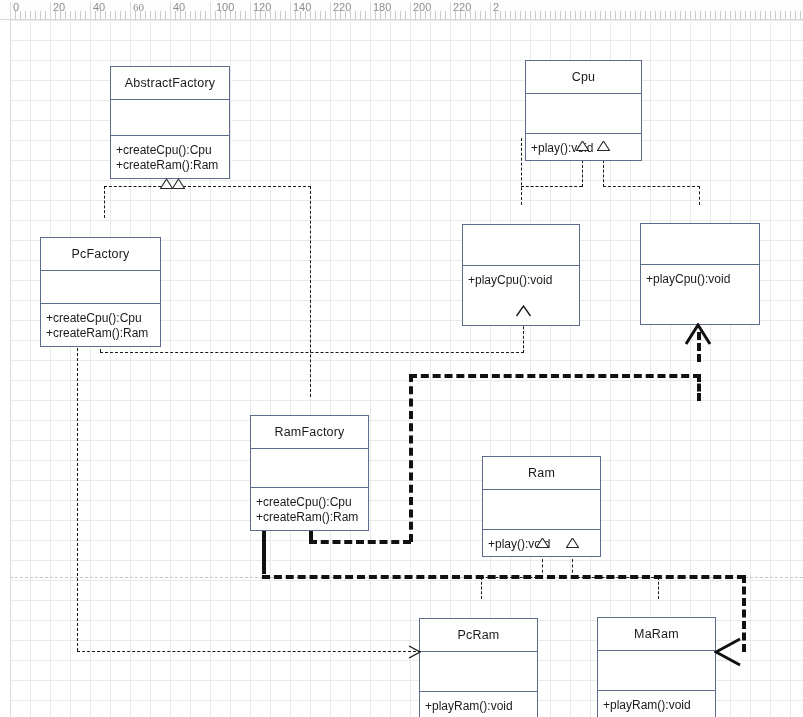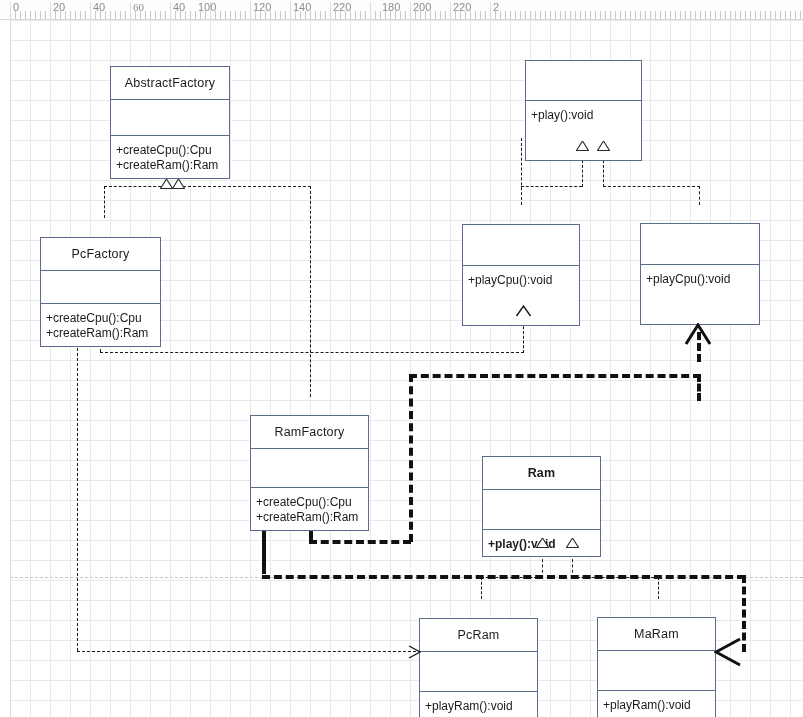--- a/index.html
+++ b/index.html
@@ -281,29 +281,29 @@
       <div class="lbl" style="left: 13px;">0</div>
       <div class="tick major" style="left: 50px;"></div>
       <div class="lbl" style="left: 53px;">20</div>
       <div class="tick major" style="left: 90px;"></div>
       <div class="lbl" style="left: 93px;">40</div>
       <div class="tick major" style="left: 130px;"></div>
       <div class="lbl" style="left: 133px; font-family: Liberation Serif, serif;">60</div>
       <div class="tick major" style="left: 170px;"></div>
       <div class="lbl" style="left: 173px;">40</div>
       <div class="tick major" style="left: 210px;"></div>
-      <div class="lbl" style="left: 198px;">100</div>
+      <div class="lbl" style="left: 216px;">100</div>
       <div class="tick major" style="left: 250px;"></div>
       <div class="lbl" style="left: 253px;">120</div>
       <div class="tick major" style="left: 290px;"></div>
       <div class="lbl" style="left: 293px;">140</div>
       <div class="tick major" style="left: 330px;"></div>
       <div class="lbl" style="left: 333px;">220</div>
       <div class="tick major" style="left: 370px;"></div>
-      <div class="lbl" style="left: 382px;">180</div>
+      <div class="lbl" style="left: 373px;">180</div>
       <div class="tick major" style="left: 410px;"></div>
       <div class="lbl" style="left: 413px;">200</div>
       <div class="tick major" style="left: 450px;"></div>
       <div class="lbl" style="left: 453px;">220</div>
       <div class="tick major" style="left: 490px;"></div>
       <div class="lbl" style="left: 493px;">2</div>
     </div>
   <div class="ruler-corner"></div>
 
   <div class="canvas" id="canvas">
@@ -413,20 +413,21 @@
     <div id="class-layer">
         <div class="uml" style="left: 110px; top: 47px; width: 120px; height: 113px;">
           <div class="sec title" style="height: 33px;">AbstractFactory</div>
           <div class="sec attrs" style="height: 36px;"></div>
           <div class="sec ops" style="height: 44px;">
             <div class="op">+createCpu():Cpu</div>
             <div class="op">+createRam():Ram</div>
           </div>
         </div>
         <div class="uml" style="left: 525px; top: 41px; width: 117px; height: 101px;">
+          <div class="sec title" style="height: 33px;">Cpu</div>
           <div class="sec attrs" style="height: 40px;"></div>
           <div class="sec ops" style="height: 28px;">
             <div class="op">+play():void</div>
           </div>
         </div>
         <div class="uml" style="left: 40px; top: 218px; width: 121px; height: 110px;">
           <div class="sec title" style="height: 33px;">PcFactory</div>
           <div class="sec attrs" style="height: 33px;"></div>
           <div class="sec ops" style="height: 44px;">
             <div class="op">+createCpu():Cpu</div>
@@ -446,21 +447,21 @@
           </div>
         </div>
         <div class="uml" style="left: 250px; top: 396px; width: 119px; height: 116px;">
           <div class="sec title" style="height: 33px;">RamFactory</div>
           <div class="sec attrs" style="height: 39px;"></div>
           <div class="sec ops" style="height: 44px;">
             <div class="op">+createCpu():Cpu</div>
             <div class="op">+createRam():Ram</div>
           </div>
         </div>
-        <div class="uml" style="left: 482px; top: 437px; width: 119px; height: 101px; font-weight: bold;">
+        <div class="uml" style="left: 482px; top: 437px; width: 119px; height: 101px;">
           <div class="sec title" style="height: 33px;">Ram</div>
           <div class="sec attrs" style="height: 40px;"></div>
           <div class="sec ops" style="height: 28px;">
             <div class="op">+play():void</div>
           </div>
         </div>
         <div class="uml" style="left: 419px; top: 599px; width: 119px; height: 101px;">
           <div class="sec title" style="height: 33px;">PcRam</div>
           <div class="sec attrs" style="height: 40px;"></div>
           <div class="sec ops" style="height: 28px;">

